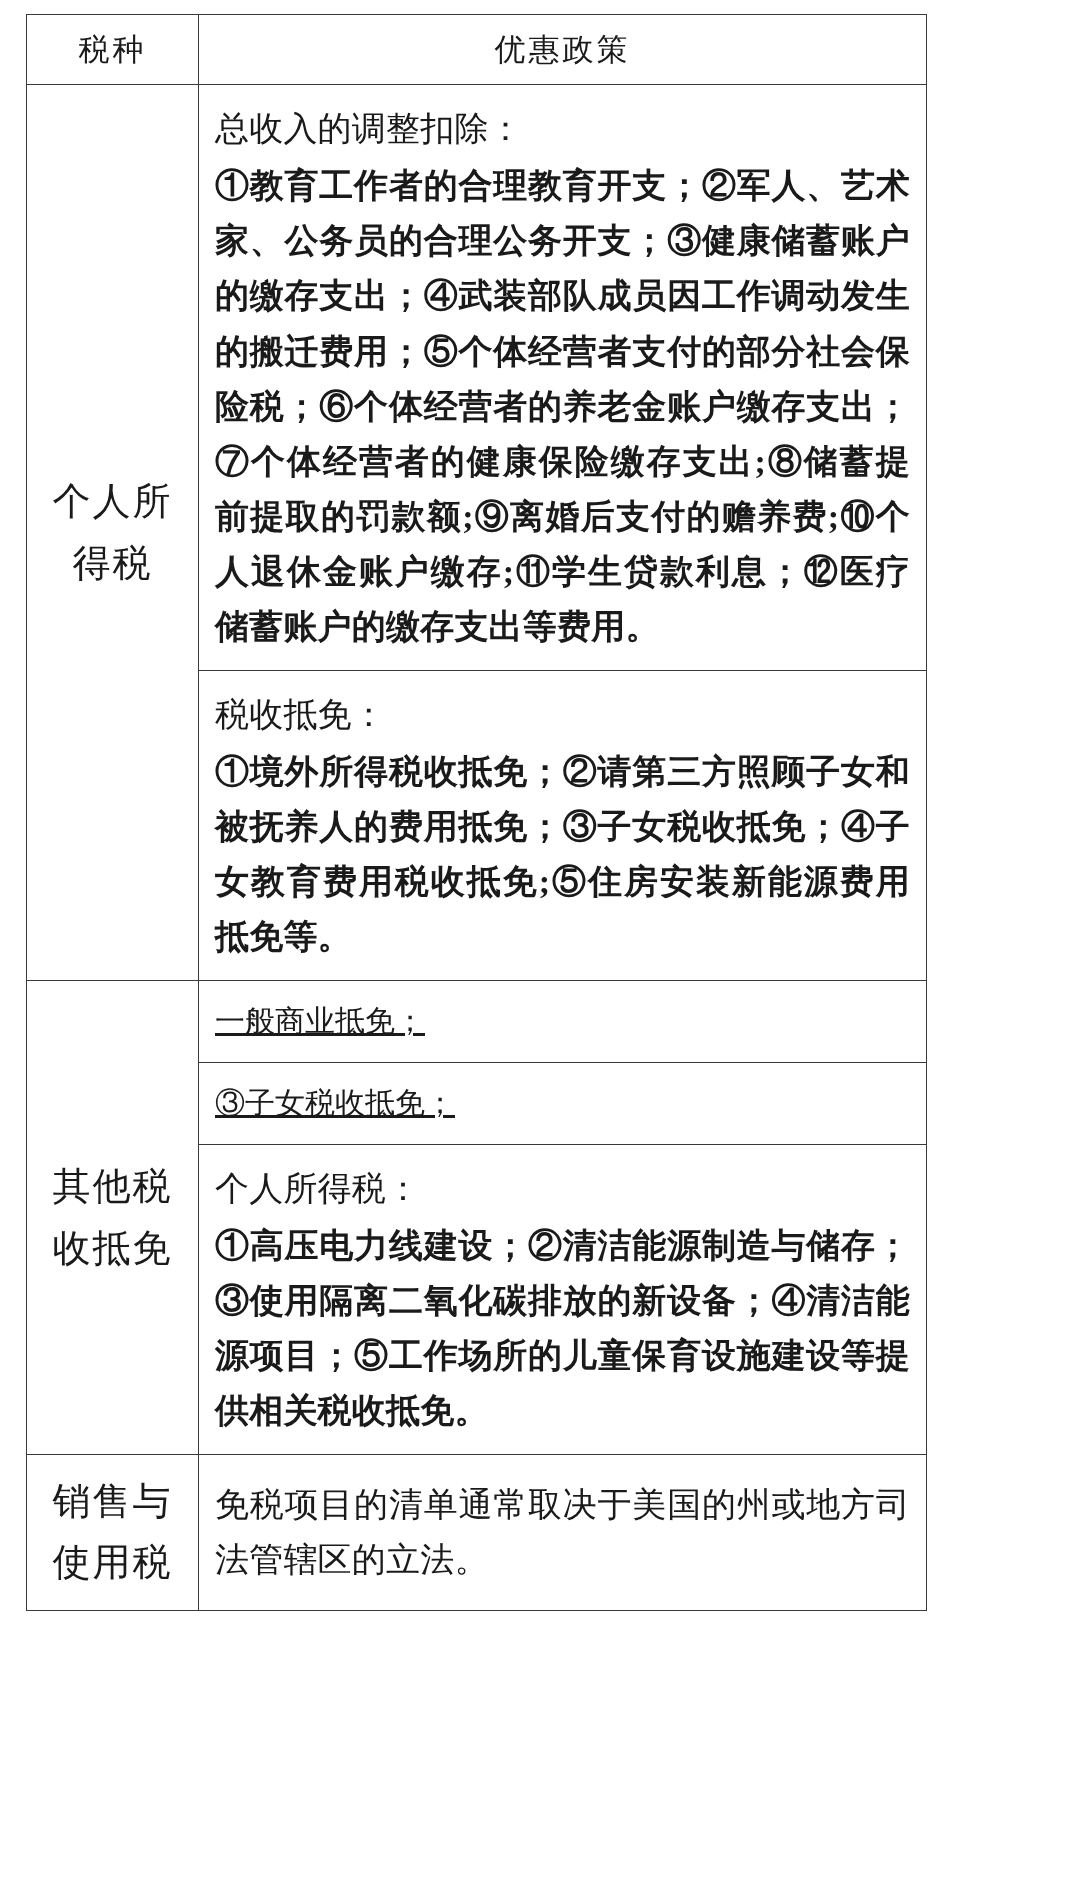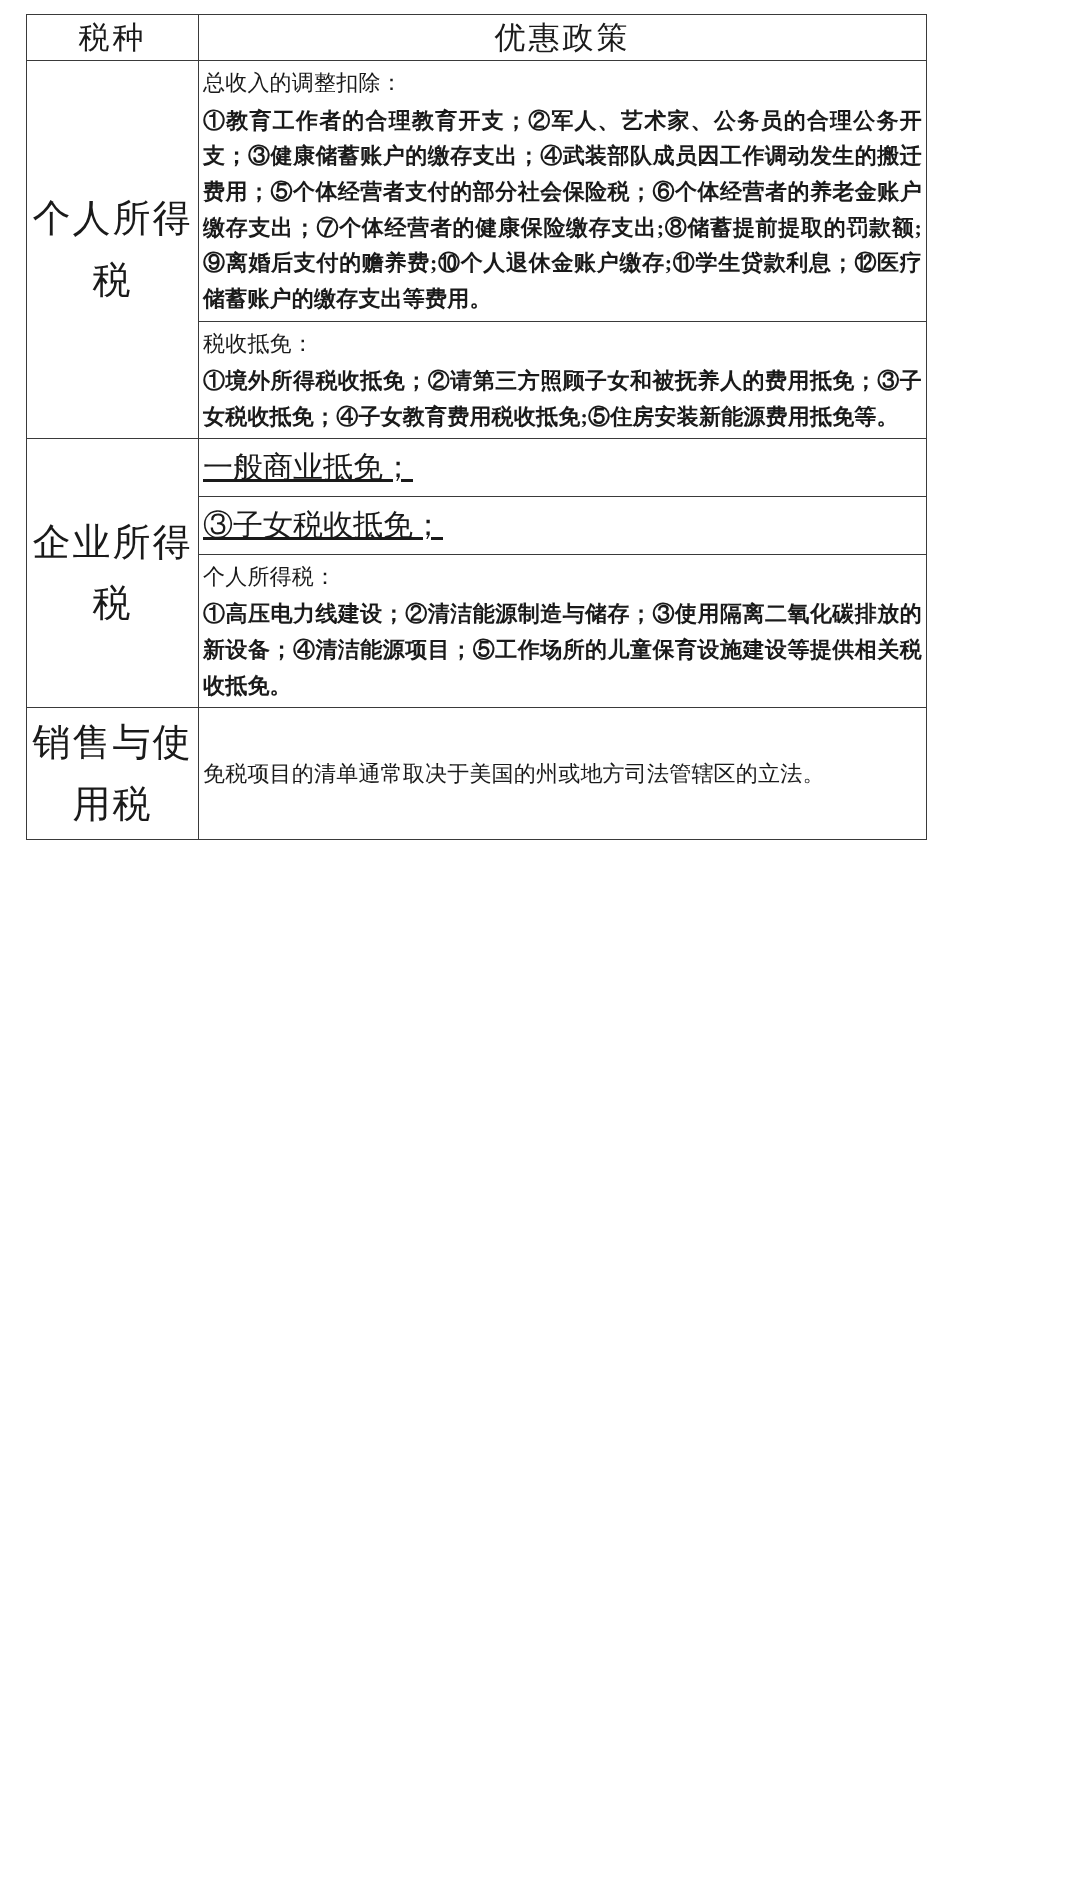--- a/index.html
+++ b/index.html
@@ -24,42 +24,42 @@
   table.tax-table {
     width: 900px;
     border-collapse: collapse;
     table-layout: fixed;
     margin-left: 8px;
   }
   table.tax-table td,
   table.tax-table th {
     border: 1.5px solid #3a3a3a;
     vertical-align: middle;
-    padding: 4px;
+    padding: 16px;
   }
   col.c-kind { width: 172px; }
   col.c-policy { width: 728px; }
 
   .hdr-cell {
     text-align: center;
     font-size: 31px;
     font-weight: normal;
     letter-spacing: 3px;
     padding: 17px 0 19px 0;
     line-height: 1.2;
   }
   .kind-cell {
     text-align: center;
     font-size: 38px;
     letter-spacing: 2px;
     line-height: 1.62;
     padding: 6px 10px;
   }
   .policy-cell {
-    font-size: 22px;
+    font-size: 34px;
     line-height: 1.62;
     letter-spacing: 0.2px;
     padding: 14px 14px 16px 14px;
     text-align: justify;
     text-justify: inter-character;
     word-break: break-all;
   }
   .policy-cell .lead {
     display: block;
     margin-bottom: 2px;
@@ -102,21 +102,21 @@
         </td>
       </tr>
       <tr>
         <td class="policy-cell justified">
           <span class="lead">税收抵免：</span>
           <span class="body">①境外所得税收抵免；②请第三方照顾子女和被抚养人的费用抵免；③子女税收抵免；④子女教育费用税收抵免;⑤住房安装新能源费用抵免等。</span>
         </td>
       </tr>
 
       <tr>
-        <td class="kind-cell" rowspan="3">企业所得税</td>
+        <td class="kind-cell" rowspan="3">其他税收抵免</td>
         <td class="single-line tight">一般商业抵免；</td>
       </tr>
       <tr>
         <td class="single-line tight">③子女税收抵免；</td>
       </tr>
       <tr>
         <td class="policy-cell justified">
           <span class="lead">个人所得税：</span>
           <span class="body">①高压电力线建设；②清洁能源制造与储存；③使用隔离二氧化碳排放的新设备；④清洁能源项目；⑤工作场所的儿童保育设施建设等提供相关税收抵免。</span>
         </td>

